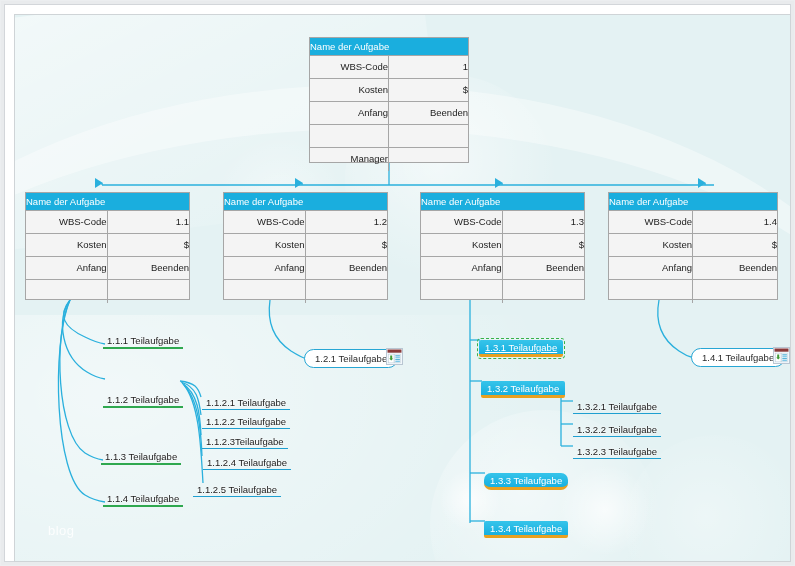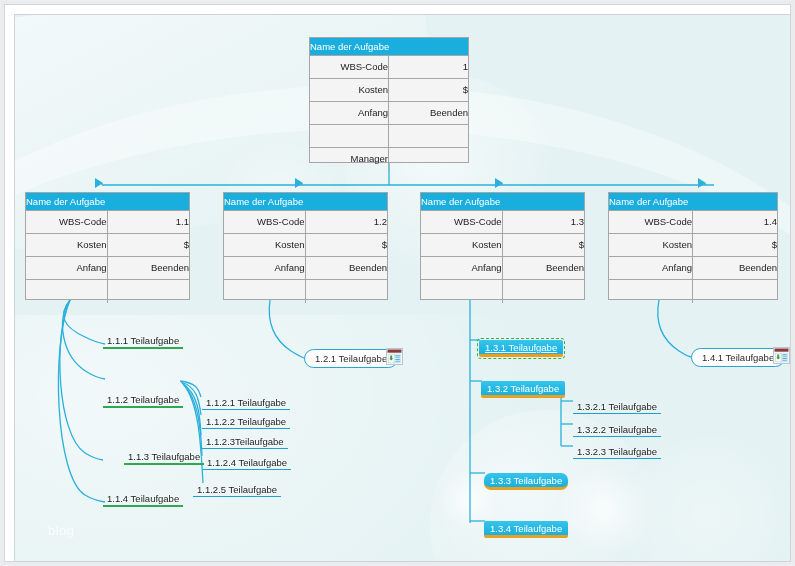--- a/index.html
+++ b/index.html
@@ -322,21 +322,21 @@
           <div class="c">Beenden</div>
         </div>
         <div class="row">
           <div class="c left"></div>
           <div class="c"></div>
         </div>
       </div>
 
       <div class="ul-label ul-green" style="left:88px; top:319px;">1.1.1 Teilaufgabe</div>
       <div class="ul-label ul-green" style="left:88px; top:354px;margin-top:24px;">1.1.2 Teilaufgabe</div>
-      <div class="ul-label ul-green" style="left:86px; top:435px;margin-left:23px;">1.1.3 Teilaufgabe</div>
+      <div class="ul-label ul-green" style="left:86px; top:435px;">1.1.3 Teilaufgabe</div>
       <div class="ul-label ul-green" style="left:88px; top:477px;">1.1.4 Teilaufgabe</div>
 
       <div class="ul-label ul-cyan" style="left:187px; top:381px;">1.1.2.1 Teilaufgabe</div>
       <div class="ul-label ul-cyan" style="left:187px; top:400px;">1.1.2.2 Teilaufgabe</div>
       <div class="ul-label ul-cyan" style="left:187px; top:420px;">1.1.2.3Teilaufgabe</div>
       <div class="ul-label ul-cyan" style="left:188px; top:441px;">1.1.2.4 Teilaufgabe</div>
       <div class="ul-label ul-cyan" style="left:178px; top:468px;">1.1.2.5 Teilaufgabe</div>
 
       <div class="pill-label" style="left:289px; top:334px;">1.2.1 Teilaufgabe</div>
       <svg class="doc-icon" style="left:371px; top:333px;" viewBox="0 0 17 17">

